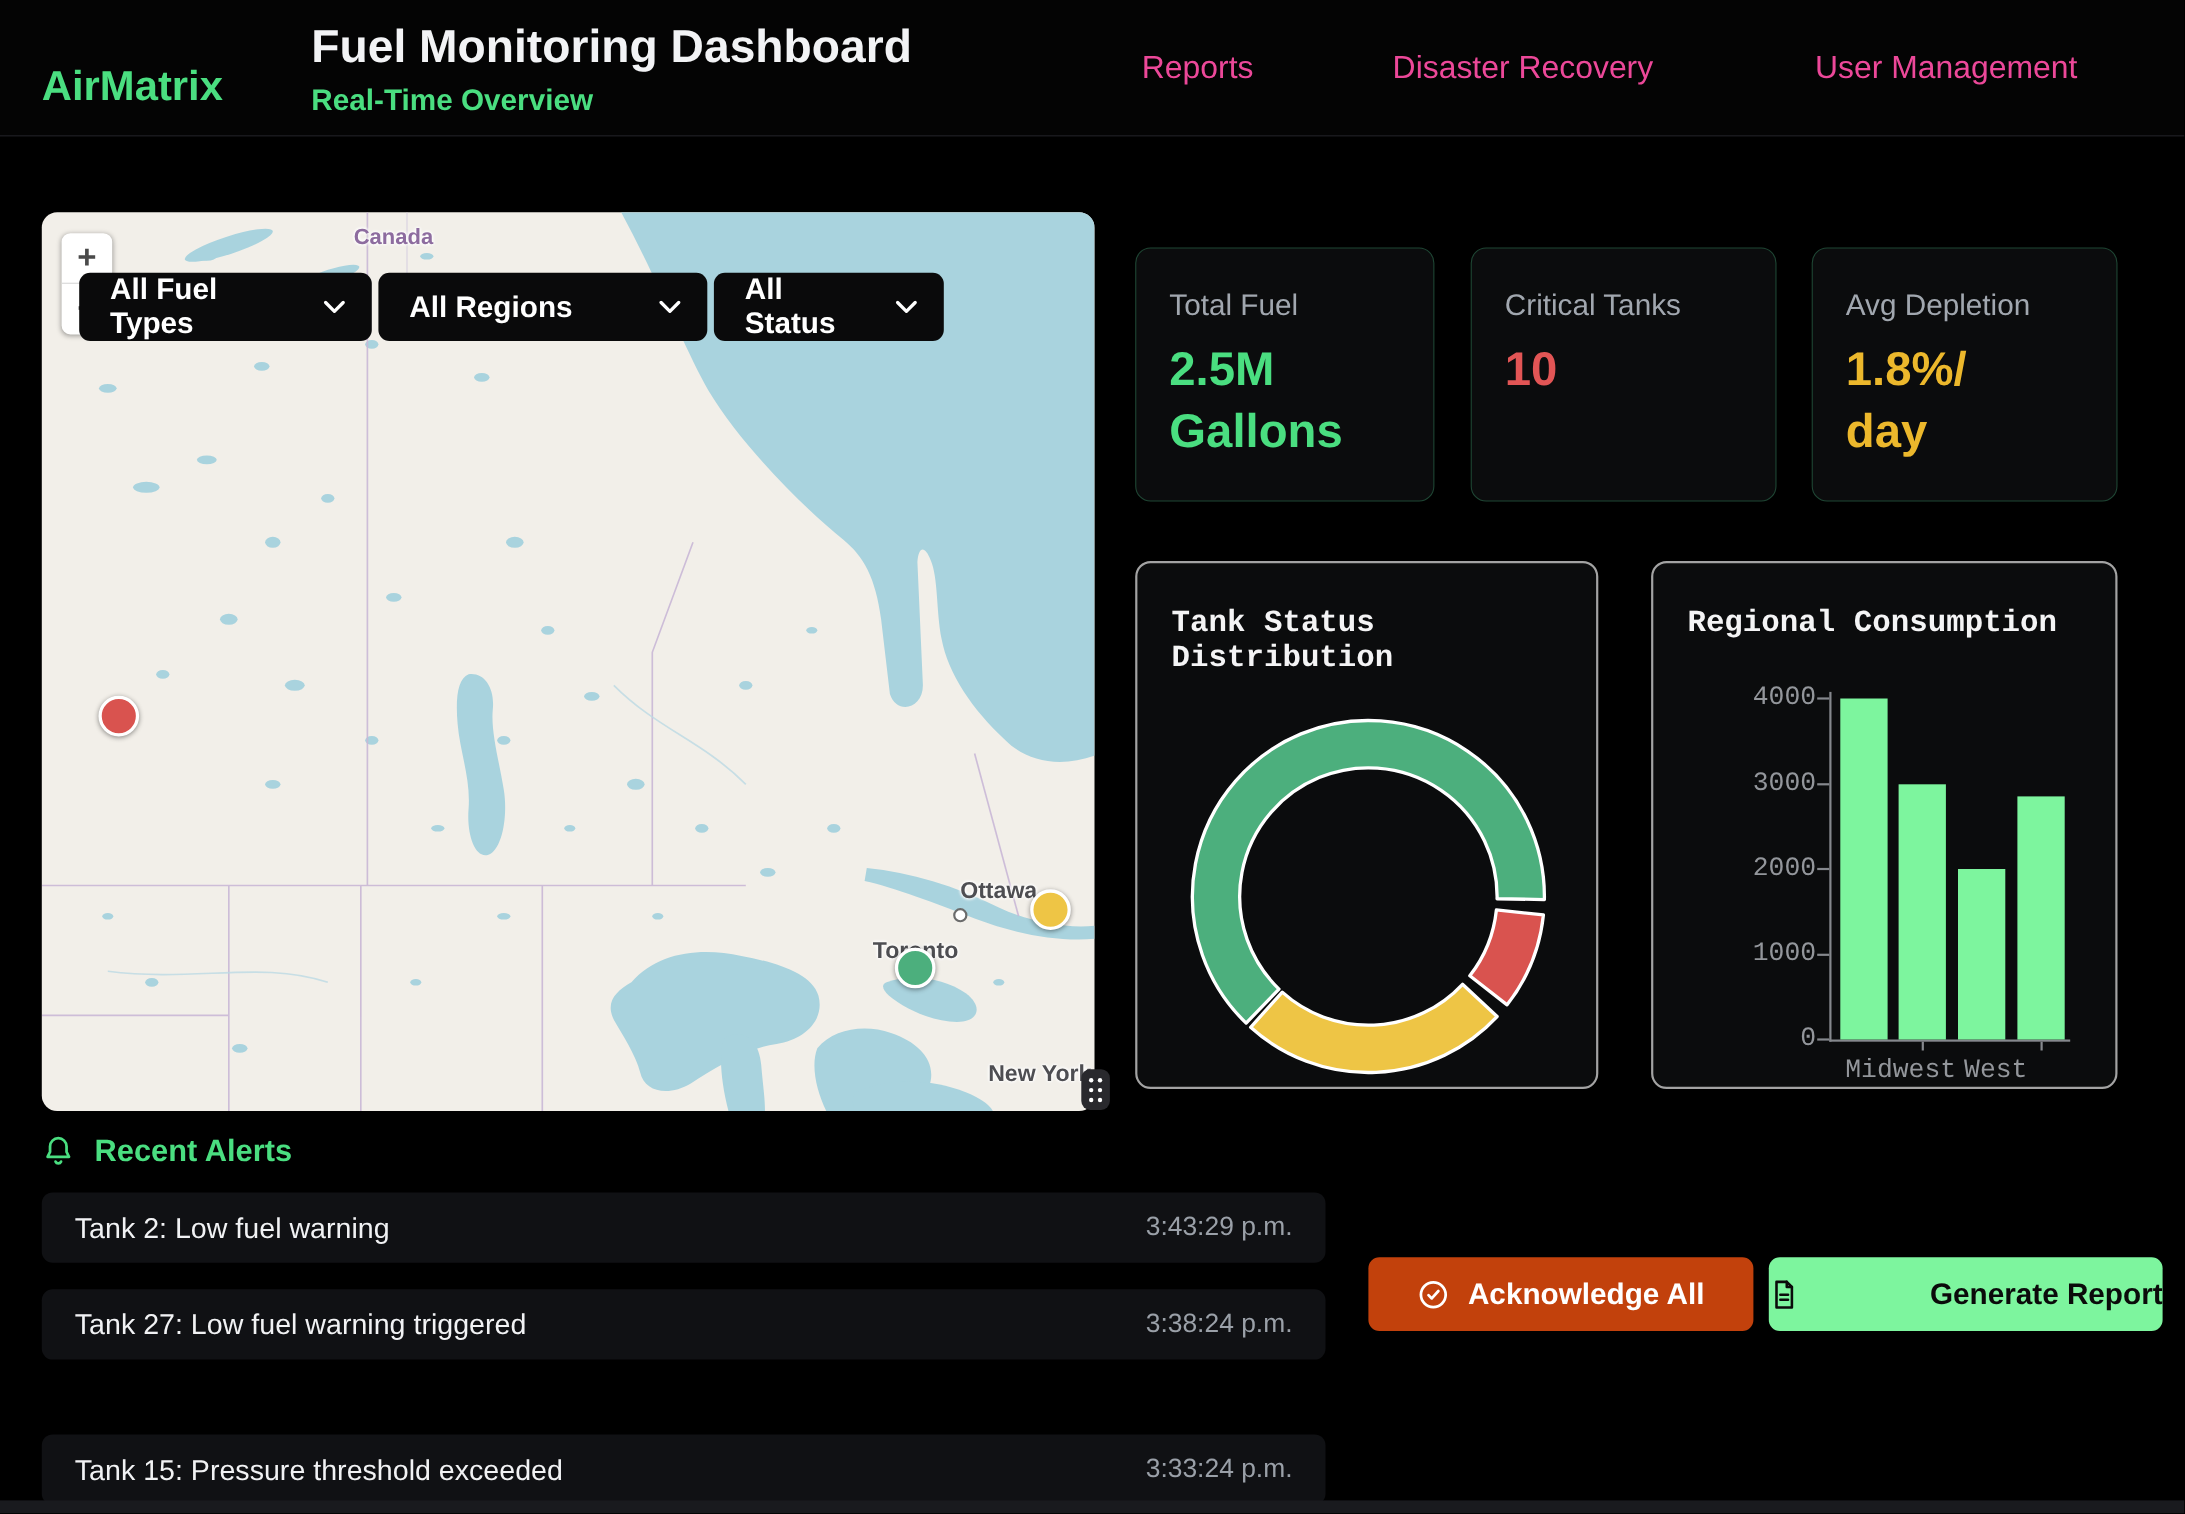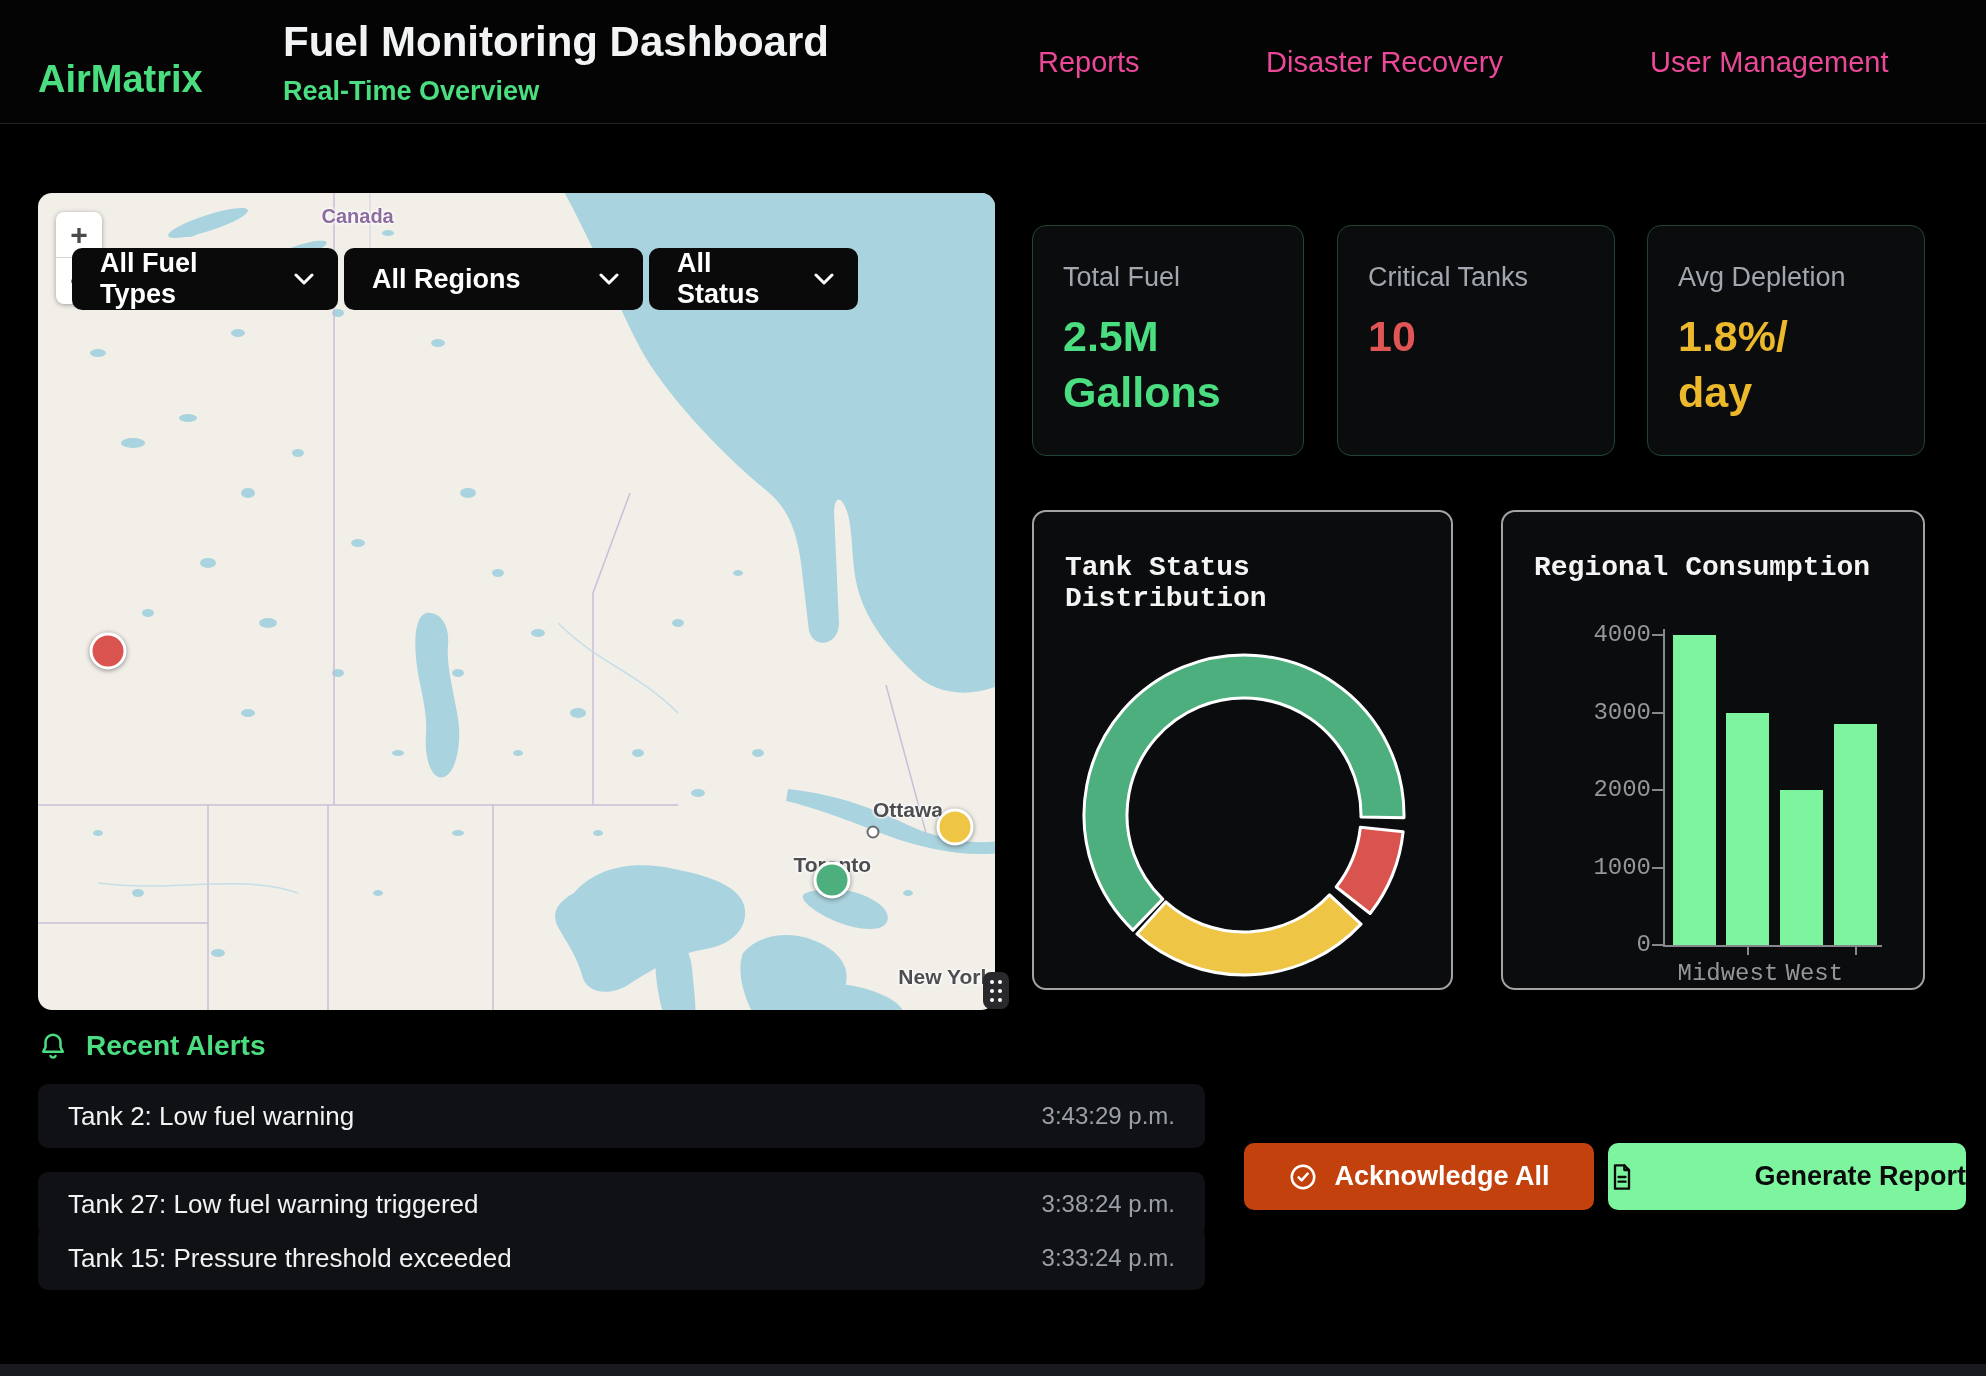--- a/index.html
+++ b/index.html
@@ -316,21 +316,21 @@
   </div>
 
   <div class="alert-row" style="top:1084px;">
     <span class="alert-text">Tank 2: Low fuel warning</span>
     <span class="alert-time">3:43:29 p.m.</span>
   </div>
   <div class="alert-row" style="top:1172px;">
     <span class="alert-text">Tank 27: Low fuel warning triggered</span>
     <span class="alert-time">3:38:24 p.m.</span>
   </div>
-  <div class="alert-row" style="top:1226px;gap:44px;">
+  <div class="alert-row" style="top:1304px;gap:44px;">
     <span class="alert-text">Tank 15: Pressure threshold exceeded</span>
     <span class="alert-time">3:33:24 p.m.</span>
   </div>
 
   <div class="btn btn-ack">
     <svg width="30" height="30" viewBox="0 0 24 24" fill="none" stroke="#fff" stroke-width="2" stroke-linecap="round" stroke-linejoin="round">
       <circle cx="12" cy="12" r="9"></circle>
         <path d="M8.5 12.3l2.4 2.4 4.8-5.4"></path>
     </svg>
     <span>Acknowledge All</span>

